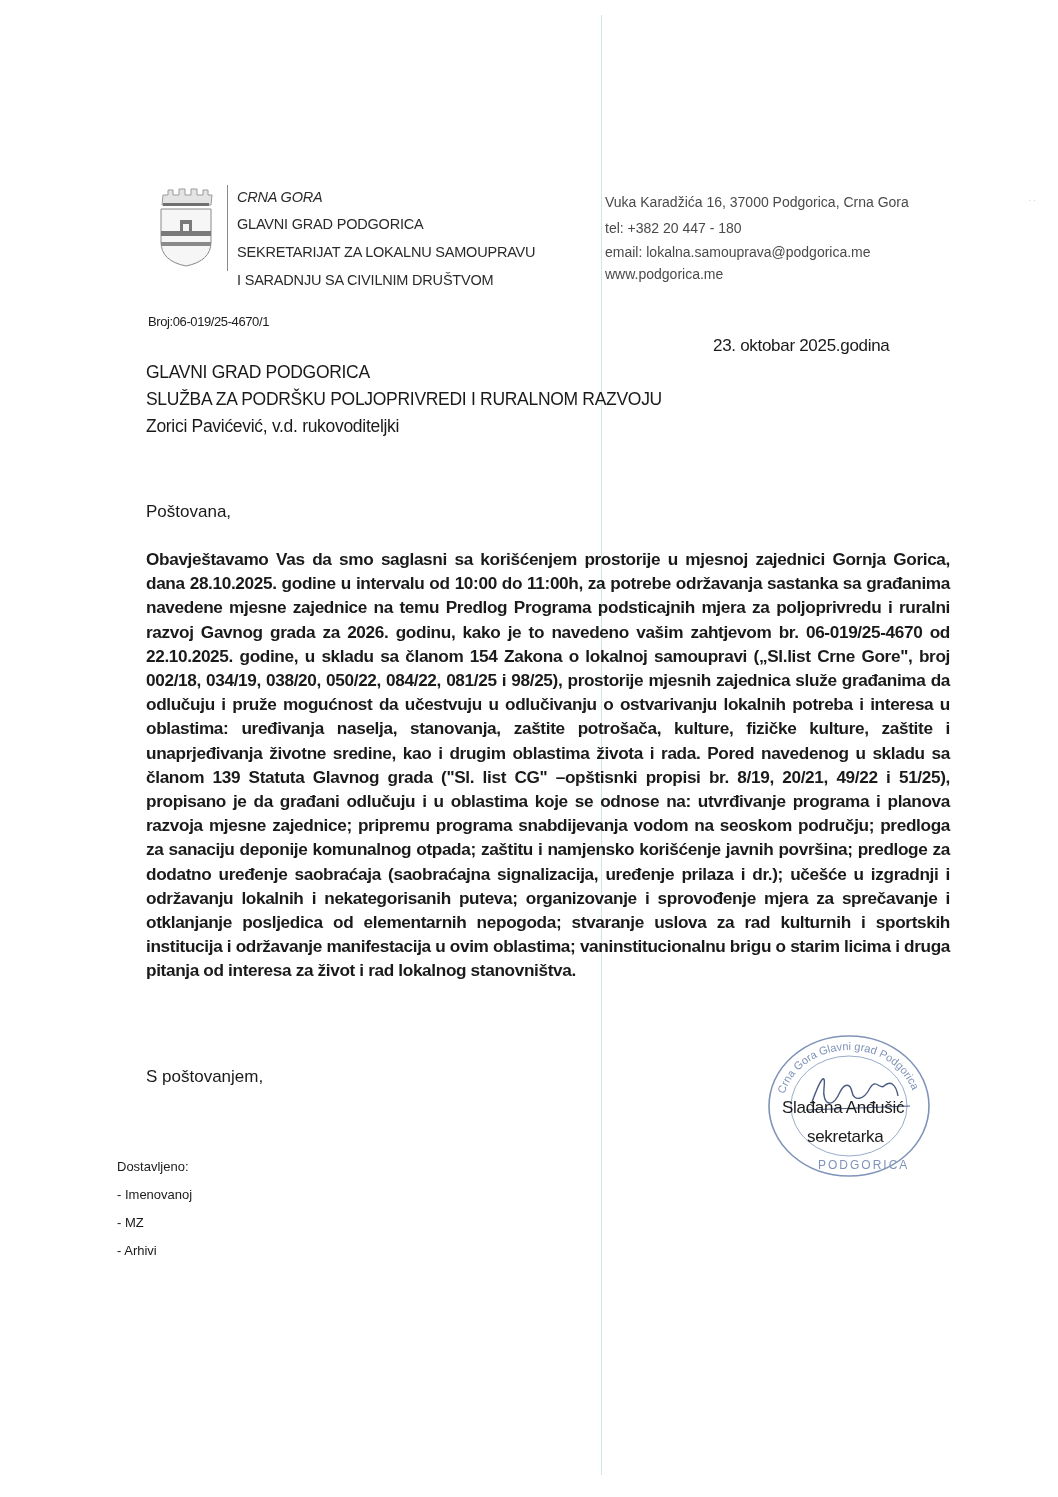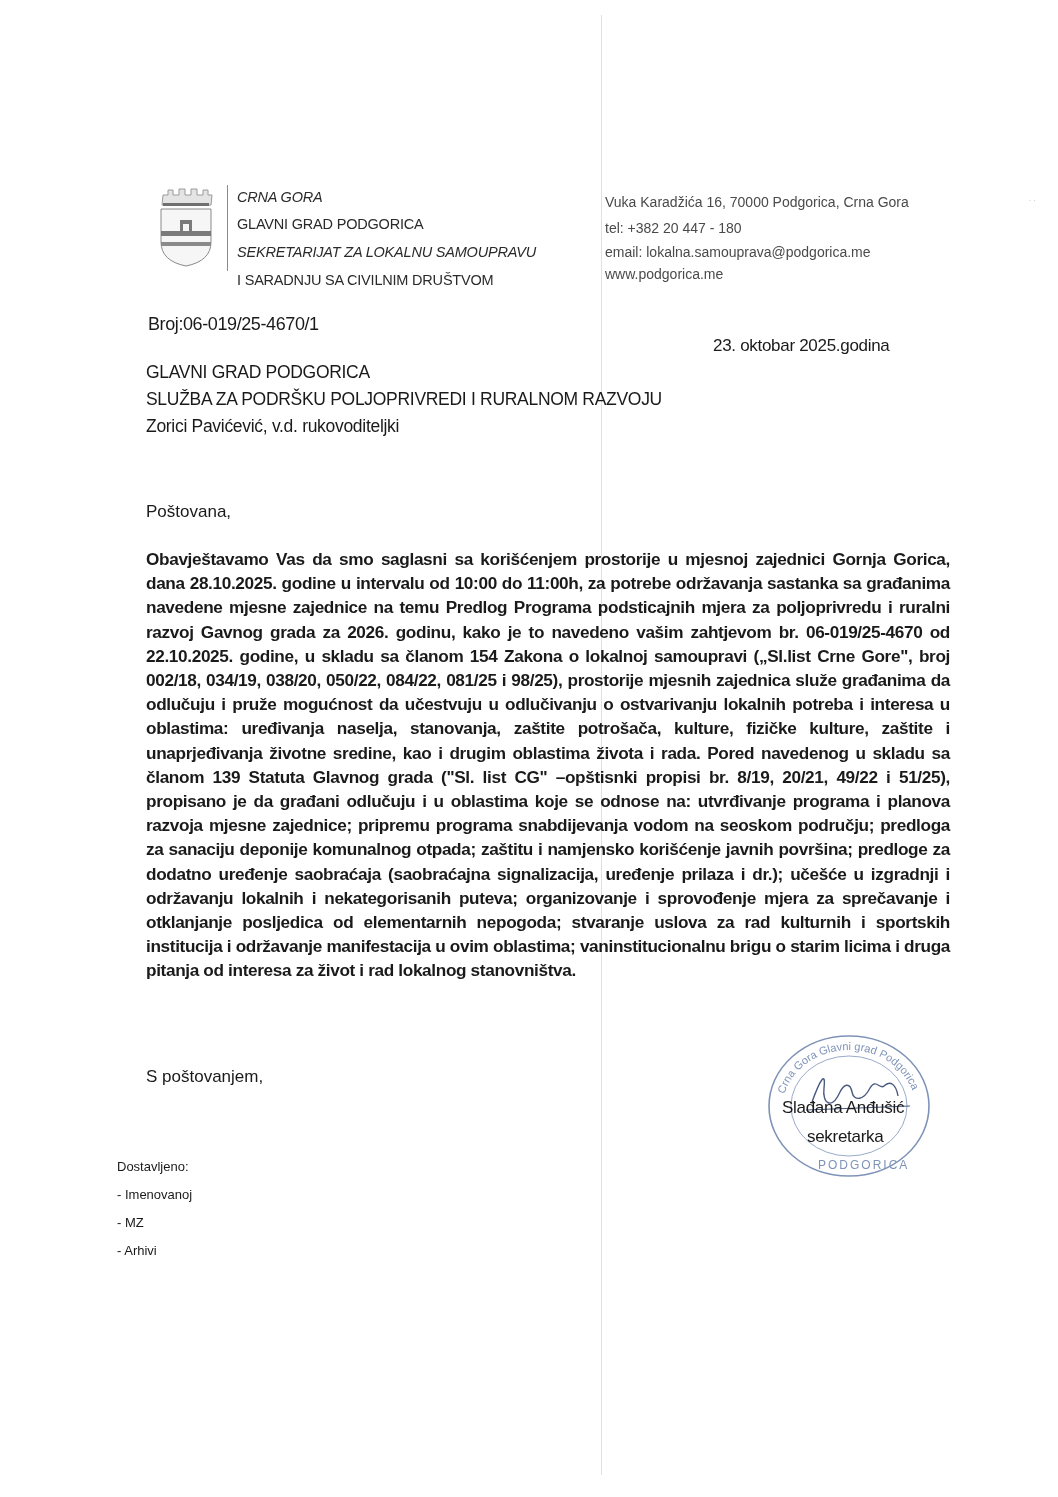--- a/index.html
+++ b/index.html
@@ -7,26 +7,26 @@
          font-family: "Liberation Sans", sans-serif; color: #1a1a1a; }
   .abs { position: absolute; }
   .fold-line { position: absolute; left: 601px; top: 15px; width: 1px; height: 1460px; background: #cfe7ea; }
   
   .crest { left: 158px; top: 187px; width: 56px; height: 80px; }
   .hdr-divider { left: 227px; top: 185px; width: 1px; height: 86px; background: #8a8a8a; }
   .hdr-left { left: 237px; top: 190px; font-size: 14.5px; line-height: 1; color: #2a2a2a; letter-spacing: -0.2px; }
   .hdr-left div { white-space: nowrap; }
   .hdr-left .l1 { position: absolute; top: 0; font-style: italic; }
   .hdr-left .l2 { position: absolute; top: 27px; }
-  .hdr-left .l3 { position: absolute; top: 55px; font-style: italic; }
+  .hdr-left .l3 { position: absolute; top: 55px; }
   .hdr-left .l4 { position: absolute; top: 83px; }
   .hdr-right { left: 605px; top: 194px; font-size: 14px; color: #4a4a4a; }
   .hdr-right div { position: absolute; white-space: nowrap; }
   
-  .ref { left: 148px; top: 314px; font-size: 18px; letter-spacing: -0.4px; }
+  .ref { left: 148px; top: 314px; font-size: 13px; letter-spacing: -0.4px; }
   .date { left: 713px; top: 316px; font-size: 17px; letter-spacing: -0.3px; margin-top: 20px; }
   
   .recip { left: 146px; top: 362px; font-size: 17.5px; letter-spacing: -0.3px; }
   .recip div { position: absolute; white-space: nowrap; }
   .greet { left: 146px; top: 491px; font-size: 17px; margin-top: 11px; }
   
   .body-text { left: 146px; top: 547px; width: 804px; font-size: 17.2px; line-height: 24.2px;
                text-align: justify; text-align-last: left; letter-spacing: -0.35px; font-weight: bold; }
   .closing { left: 146px; top: 1067px; font-size: 17px; }
   .dost { left: 109px; top: 1153px; font-size: 13px; line-height: 28px; margin-left: 8px; }
@@ -50,21 +50,21 @@
   <rect x="3" y="55" width="50" height="4" fill="#8a8a8a"></rect>
 </svg>
 <div class="abs hdr-divider"></div>
 <div class="abs hdr-left">
   <div class="l1">CRNA GORA</div>
   <div class="l2">GLAVNI GRAD PODGORICA</div>
   <div class="l3">SEKRETARIJAT ZA LOKALNU SAMOUPRAVU</div>
   <div class="l4">I SARADNJU SA CIVILNIM DRUŠTVOM</div>
 </div>
 <div class="abs hdr-right">
-  <div style="top:0">Vuka Karadžića 16, 70000 Podgorica, Crna Gora</div>
+  <div style="top:0">Vuka Karadžića 16, 37000 Podgorica, Crna Gora</div>
   <div style="top:26px">tel: +382 20 447 - 180</div>
   <div style="top:50px">email: lokalna.samouprava@podgorica.me</div>
   <div style="top:72px">www.podgorica.me</div>
 </div>
 <div class="abs speck">· ·</div>
 
 <div class="abs ref">Broj:06-019/25-4670/1</div>
 <div class="abs date">23. oktobar 2025.godina</div>
 
 <div class="abs recip">

